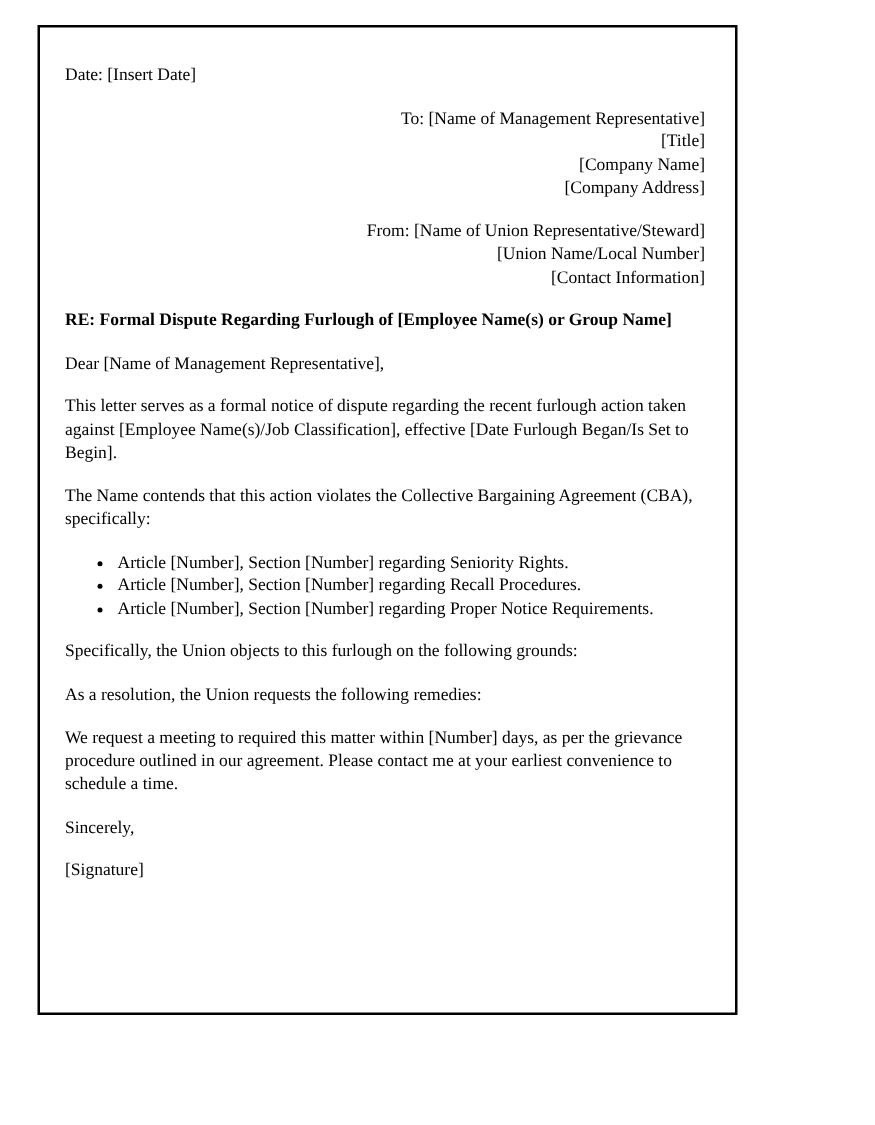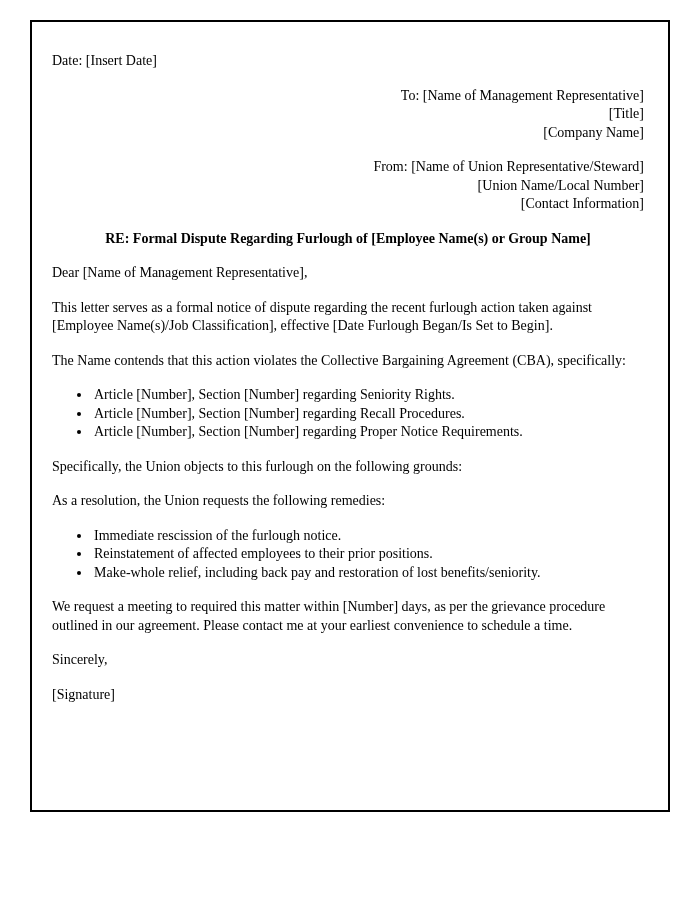--- a/index.html
+++ b/index.html
@@ -8,37 +8,37 @@
     padding: 0;
     width: 700px;
     height: 900px;
     background: #ffffff;
     font-family: "Liberation Serif", "DejaVu Serif", serif;
   }
   .letter-page {
     position: absolute;
     left: 30px;
     top: 20px;
-    width: 640px;
+    width: 560px;
     height: 792px;
     border: 2px solid #000000;
     background: #ffffff;
     padding: 30px 24px 0 20px;
     overflow: hidden;
     color: #000000;
   }
   .letter-page p,
   .letter-page .line-block,
   .letter-page ul {
     margin: 0 0 16px 0;
     font-size: 14px;
     line-height: 18.5px;
   }
   .line-block div { line-height: 18.5px; text-align: right; }
-  .subject { font-weight: bold; text-align: center; }
+  .subject { font-weight: bold; }
   ul.letter-list {
     padding-left: 40px;
     list-style-type: disc;
     margin-top: 16px;
   }
   ul.letter-list li {
     line-height: 18.5px;
     padding-left: 2px;
   }
 </style>
@@ -46,20 +46,21 @@
 <body>
 
 <div class="letter-page">
 
   <p>Date: [Insert Date]</p>
 
   <div class="line-block">
     <div>To: [Name of Management Representative]</div>
     <div>[Title]</div>
     <div>[Company Name]</div>
+    <div>[Company Address]</div>
   </div>
 
   <div class="line-block">
     <div>From: [Name of Union Representative/Steward]</div>
     <div>[Union Name/Local Number]</div>
     <div>[Contact Information]</div>
   </div>
 
   <p class="subject">RE: Formal Dispute Regarding Furlough of [Employee Name(s) or Group Name]</p>
 
@@ -73,25 +74,20 @@
     <li>Article [Number], Section [Number] regarding Seniority Rights.</li>
     <li>Article [Number], Section [Number] regarding Recall Procedures.</li>
     <li>Article [Number], Section [Number] regarding Proper Notice Requirements.</li>
   </ul>
 
   <p>Specifically, the Union objects to this furlough on the following grounds:</p>
 
 
   <p>As a resolution, the Union requests the following remedies:</p>
 
-  <ul class="letter-list">
-    <li>Immediate rescission of the furlough notice.</li>
-    <li>Reinstatement of affected employees to their prior positions.</li>
-    <li>Make-whole relief, including back pay and restoration of lost benefits/seniority.</li>
-  </ul>
 
   <p>We request a meeting to required this matter within [Number] days, as per the grievance procedure outlined in our agreement. Please contact me at your earliest convenience to schedule a time.</p>
 
   <p>Sincerely,</p>
 
   <p>[Signature]</p>
 
 </div>
 
 </body></html>

